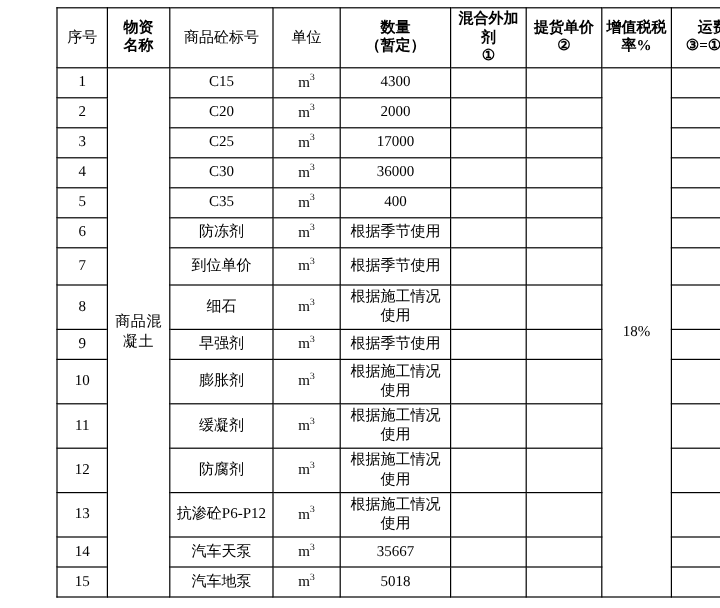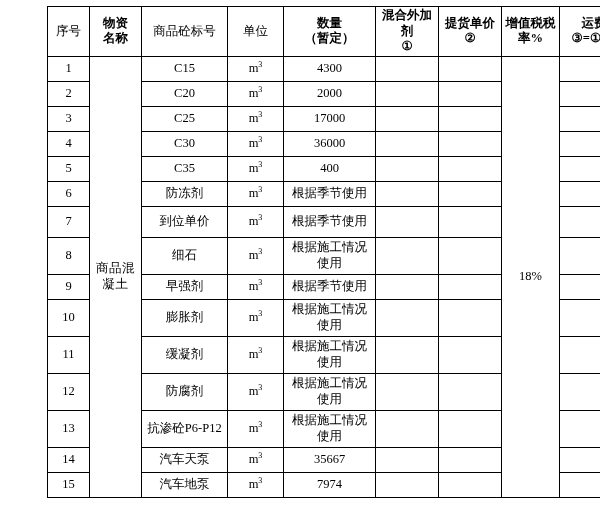--- a/index.html
+++ b/index.html
@@ -277,21 +277,21 @@
           <td class="two-line">35667</td>
           <td></td>
           <td></td>
           <td></td>
           <td></td>
         </tr>
         <tr class="rowh-sm">
           <td>15</td>
           <td class="two-line">汽车地泵</td>
           <td class="unit-sup"><span>m</span><sup>3</sup></td>
-          <td class="two-line">7974</td>
+          <td class="two-line">5018</td>
           <td></td>
           <td></td>
           <td></td>
           <td></td>
         </tr>
       </tbody>
   </table>
 </div>
 
 </body></html>

